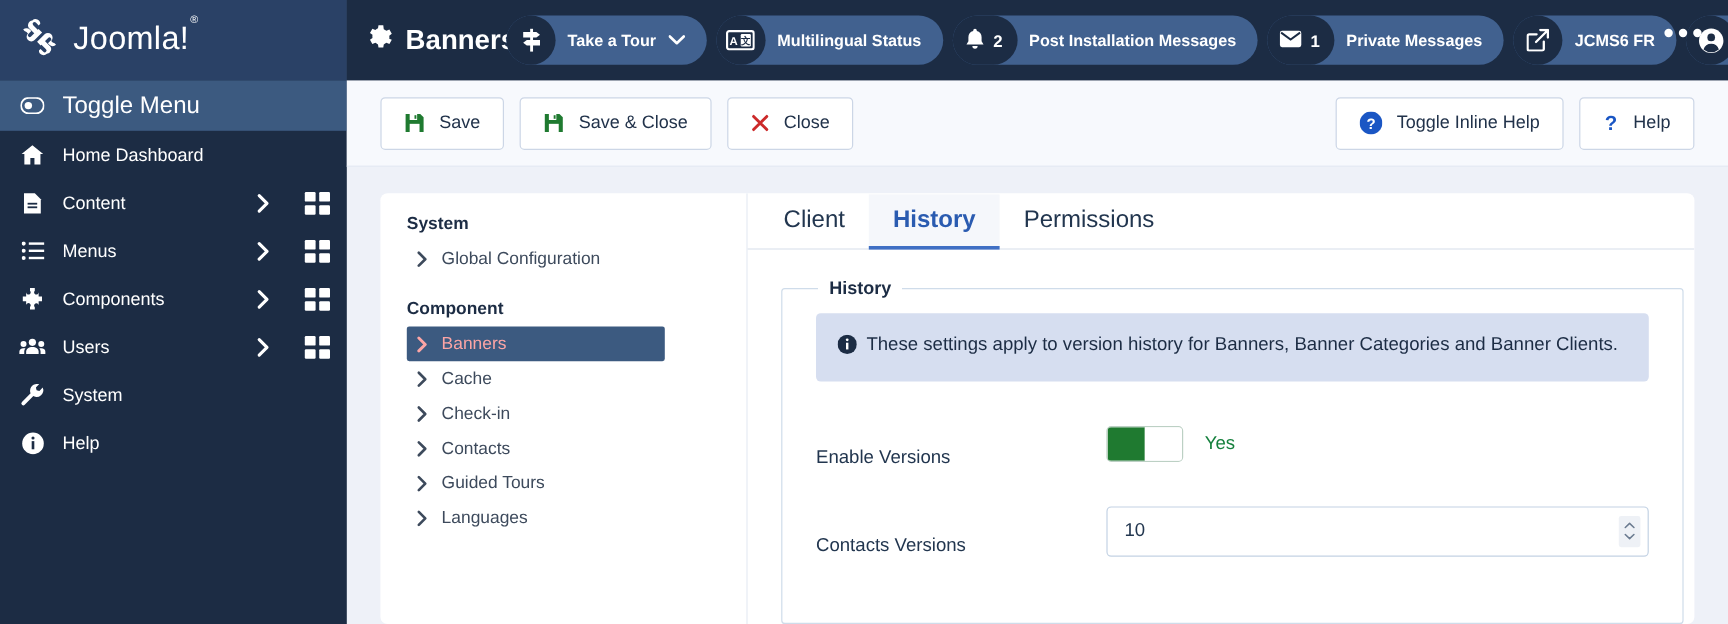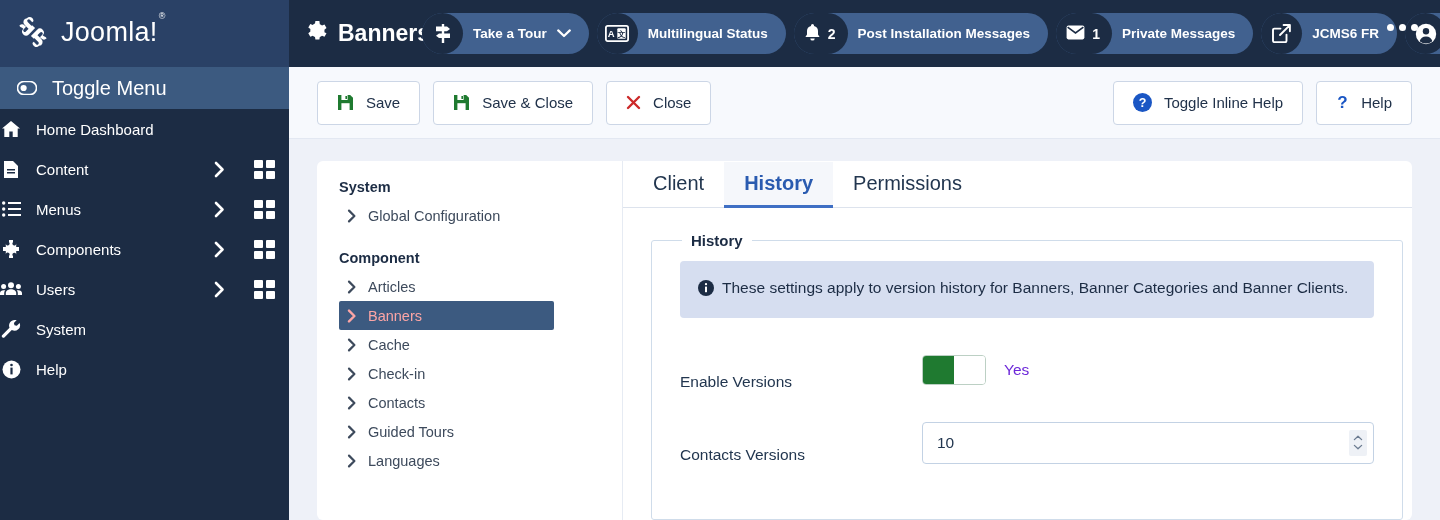--- a/index.html
+++ b/index.html
@@ -30,21 +30,21 @@
   }
   .brand-text sup { font-size: 9px; position: relative; top: -12px; left: 1px; }
 
   .toggle-row {
     height: 42px; display: flex; align-items: center; gap: 14px;
     padding-left: 16px; background: #3c5a80; color: #fff;
     font-size: 20px; cursor: pointer;
   }
   .nav-item {
     height: 40px; display: flex; align-items: center;
-    padding-left: 0; padding-right: 14px;
+    padding-left: 16px; padding-right: 14px;
     color: #fff; font-size: 15px; cursor: pointer; gap: 14px;
   }
   .nav-item .label { flex: 1; white-space: nowrap; }
   .nav-ico { width: 22px; display: flex; align-items: center; justify-content: center; }
   .nav-ico svg { display: block; }
   .chev-right { width: 18px; display: flex; justify-content: center; }
   .grid-ico {
     width: 21px; height: 19px;
     display: grid; grid-template-columns: 9px 9px; grid-template-rows: 8px 8px;
     gap: 3px; margin-left: 12px;
@@ -146,21 +146,21 @@
 
   .form-row { display: flex; align-items: center; margin-top: 30px; }
   .form-label { width: 242px; flex: 0 0 242px; font-size: 15.5px; color: #22364f; margin-top: 25px; }
   .switcher { display: flex; align-items: center; gap: 18px; }
   .toggle {
     width: 64px; height: 30px; border: 1px solid #bcd0c4; border-radius: 4px;
     background: #fff; display: flex; cursor: pointer; overflow: hidden;
   }
   .toggle .on { width: 50%; background: #1f7a30; }
   .toggle .off { width: 50%; background: #fff; }
-  .toggle-text { font-size: 15.5px; color: #6d28d9; }
+  .toggle-text { font-size: 15.5px; color: #15803d; }
 
   .num-wrap {
     width: 452px; height: 42px; border: 1px solid #c3d2e4; border-radius: 4px;
     background: #fff; display: flex; align-items: center;
     padding: 0 6px 0 14px; cursor: text;
   }
   .num-wrap .val { flex: 1; font-size: 15.5px; color: #22364f; }
   .spin {
     width: 18px; height: 26px; background: #eef1f6; border-radius: 2px;
     display: flex; flex-direction: column; align-items: center;
@@ -483,28 +483,20 @@
             <span class="cchev">
               <svg width="10" height="14" viewBox="0 0 10 14" fill="none" stroke="currentColor" stroke-width="2.2" stroke-linecap="round" stroke-linejoin="round">
                   <path d="M2 1.6 7.4 7 2 12.4"></path>
                 </svg>
             </span>
             <span>Global Configuration</span>
           </div>
 
           <div class="cfg-group-title second">Component</div>
 
-          <div class="cfg-item">
-            <span class="cchev">
-                <svg width="10" height="14" viewBox="0 0 10 14" fill="none" stroke="currentColor" stroke-width="2.2" stroke-linecap="round" stroke-linejoin="round">
-                  <path d="M2 1.6 7.4 7 2 12.4"></path>
-                </svg>
-              </span>
-            <span>Articles</span>
-          </div>
           <div class="cfg-item active">
             <span class="cchev">
                 <svg width="10" height="14" viewBox="0 0 10 14" fill="none" stroke="currentColor" stroke-width="2.4" stroke-linecap="round" stroke-linejoin="round">
                   <path d="M2 1.6 7.4 7 2 12.4"></path>
                 </svg>
               </span>
             <span>Banners</span>
           </div>
           <div class="cfg-item">
             <span class="cchev">

